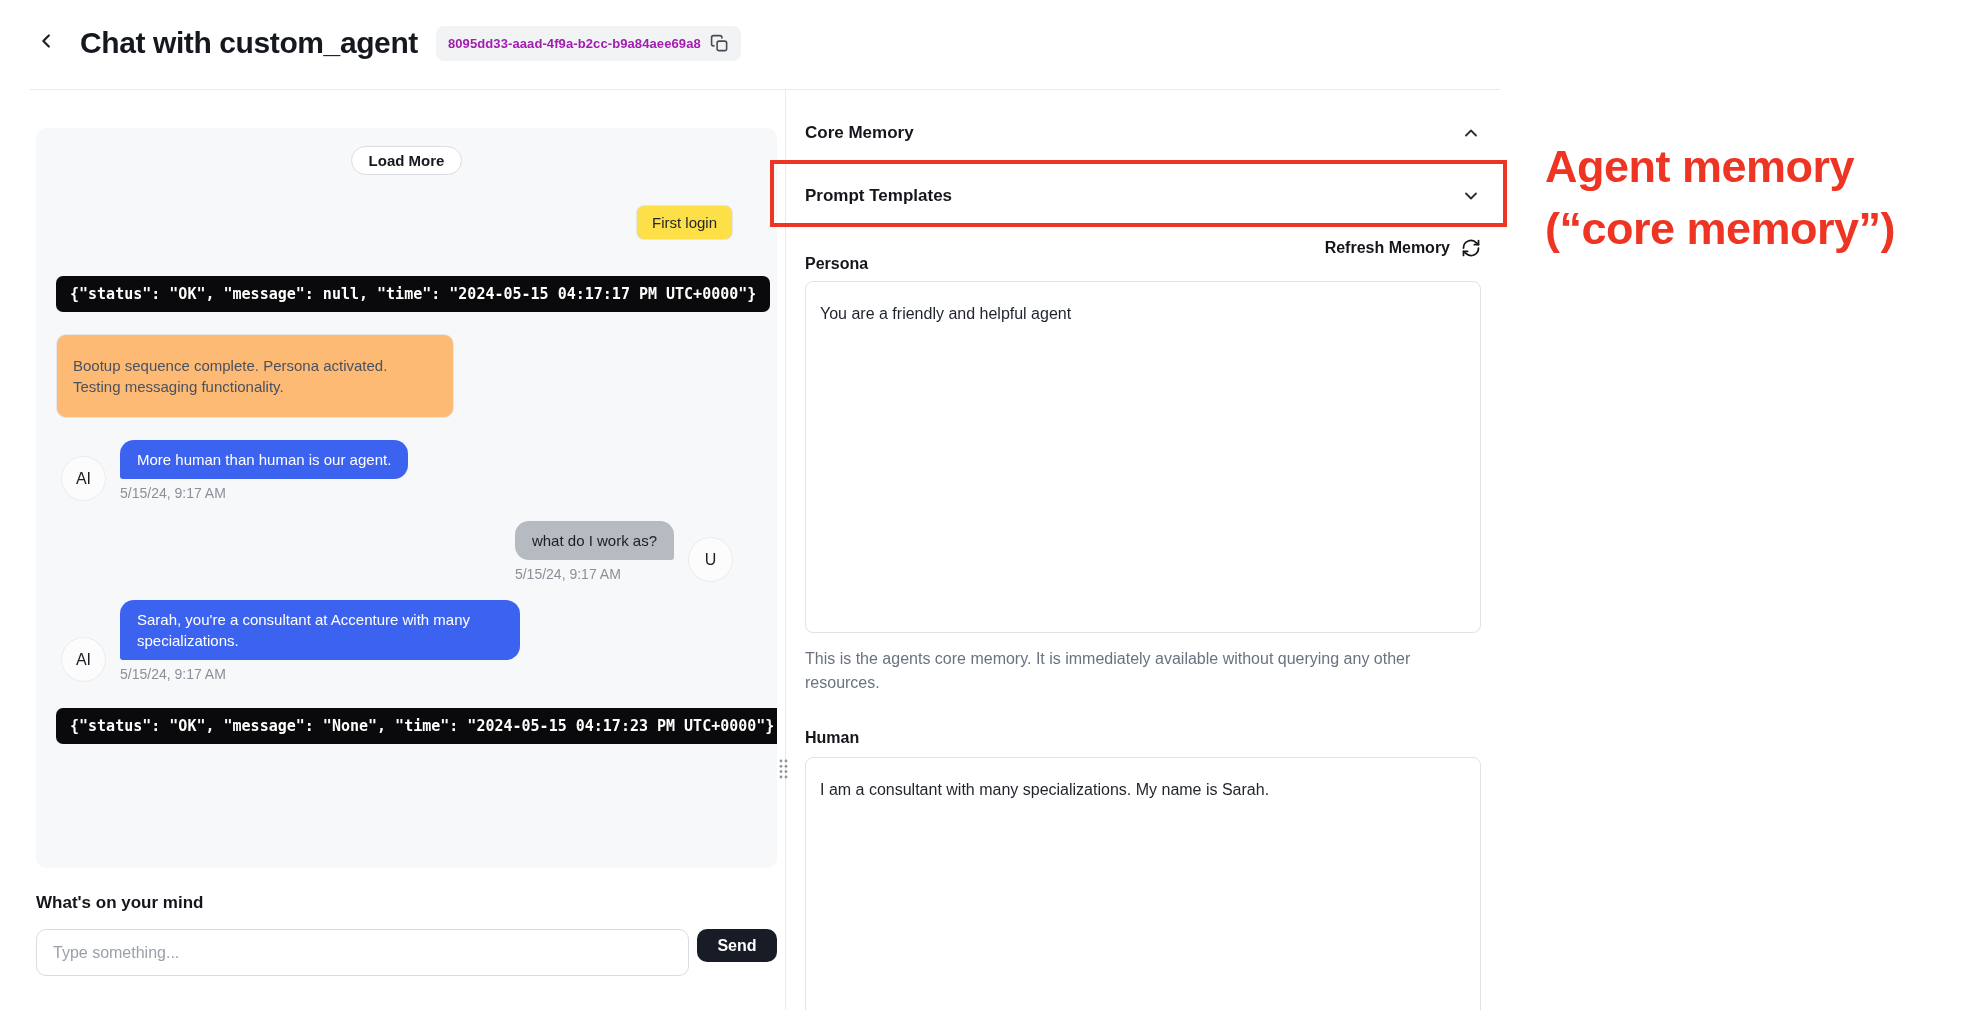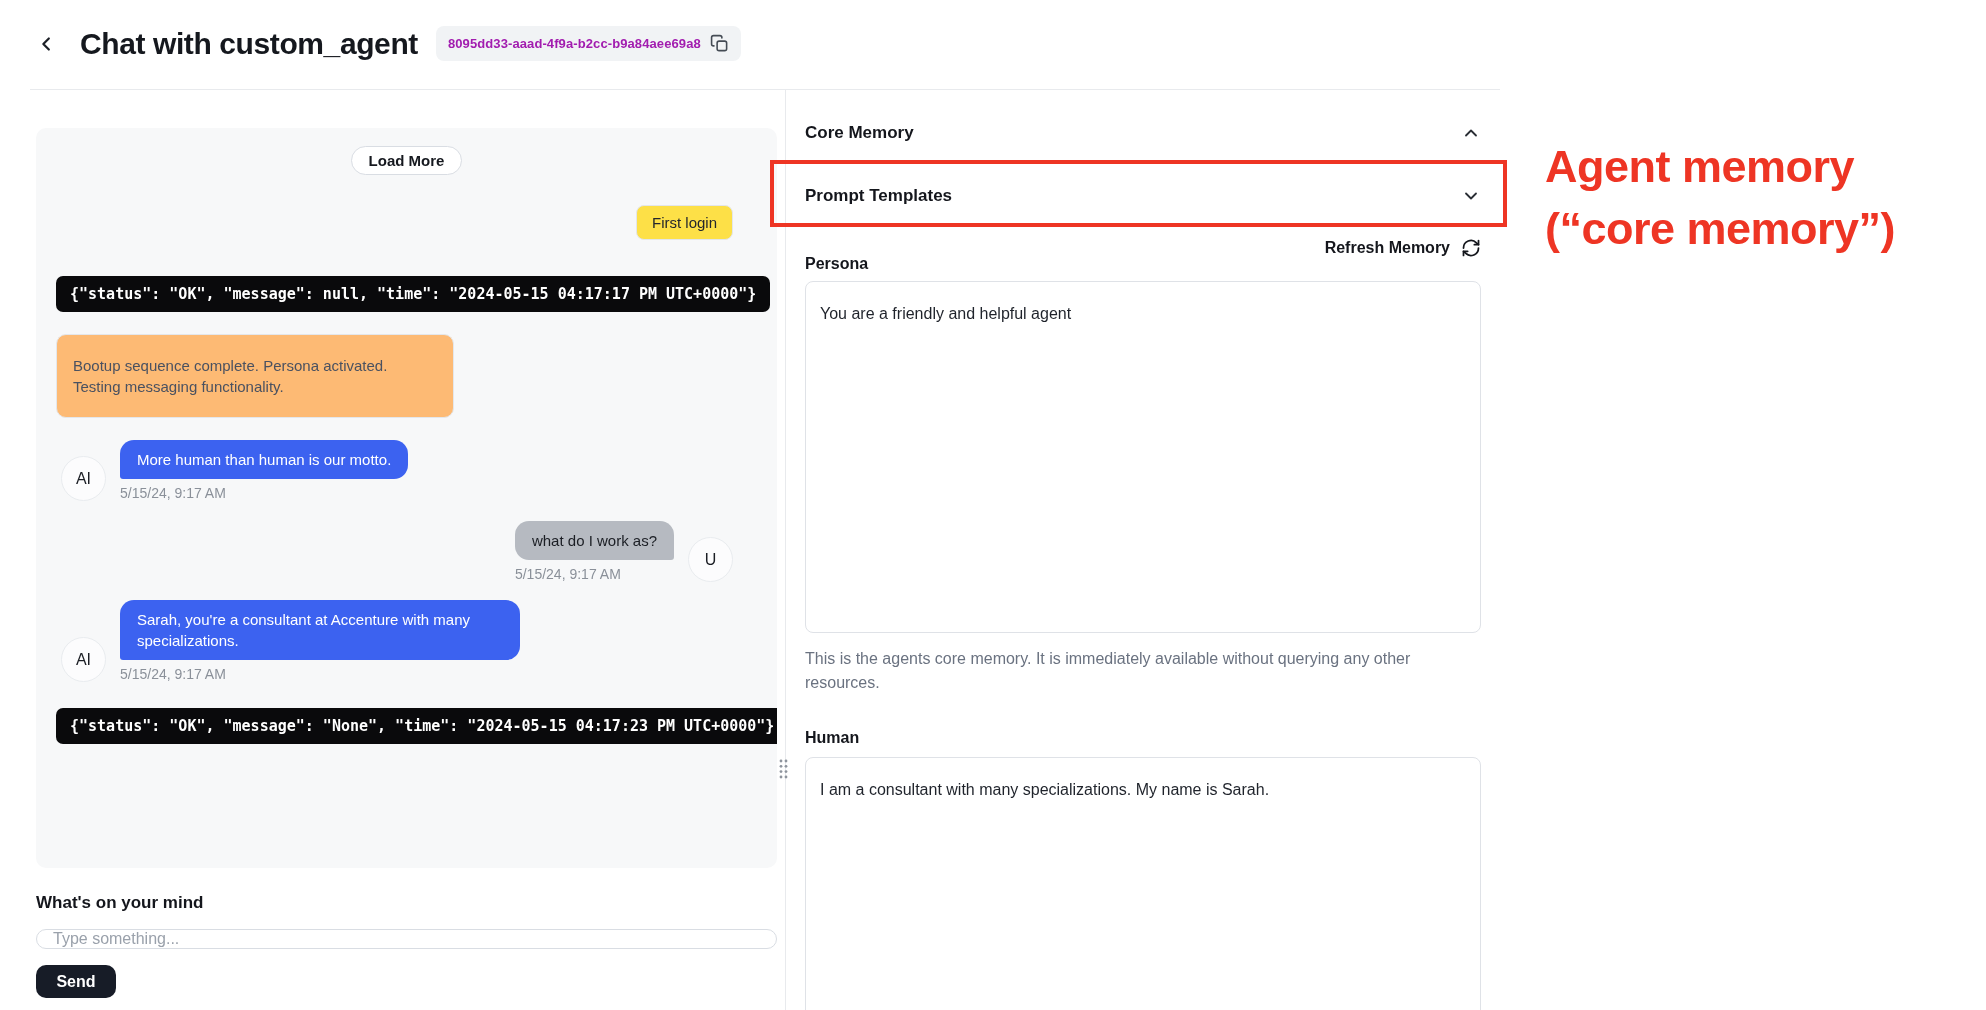--- a/index.html
+++ b/index.html
@@ -1,21 +1,21 @@
 <!DOCTYPE html>
 <html><head>
 <meta charset="utf-8">
 <style>
   * { margin: 0; padding: 0; box-sizing: border-box; }
   html, body { width: 1986px; height: 1010px; overflow: hidden; background: #ffffff;
     font-family: "Liberation Sans", sans-serif; color: #15181e; }
   .page { position: relative; width: 1986px; height: 1010px; }
 
   
-  .header { position: absolute; left: 32px; top: 26px; display: flex; align-items: center; gap: 18px; }
+  .header { position: absolute; left: 32px; top: 26px; display: flex; align-items: flex-start; gap: 18px; }
   .back-btn { width: 30px; height: 30px; display: flex; align-items: center; justify-content: center;
     background: none; border: none; cursor: pointer; }
   .page-title { font-size: 30px; font-weight: 700; letter-spacing: -0.4px; color: #15181e; }
   .agent-id-pill { display: flex; align-items: center; gap: 9px; background: #f1f3f5;
     border-radius: 8px; padding: 8px 12px; }
   .agent-id-text { font-size: 13px; font-weight: 700; color: #a21caf; letter-spacing: 0.1px; }
   .copy-btn { background: none; border: none; cursor: pointer; display: flex; padding: 0; }
   .header-divider { position: absolute; left: 30px; top: 89px; width: 1470px; height: 1px; background: #e8eaed; }
 
   
@@ -48,21 +48,21 @@
   .msg-col { display: flex; flex-direction: column; }
   .msg-col.right { align-items: flex-start; }
   .bubble { width: fit-content; max-width: 400px; font-size: 15px; line-height: 1.4; padding: 9px 17px; }
   .bubble.blue { background: #3c62f0; color: #ffffff; border-radius: 14px 14px 14px 3px; }
   .bubble.gray { background: #b6bac1; color: #1b1e24; border-radius: 14px 14px 3px 14px; }
   .timestamp { margin-top: 6px; font-size: 14px; color: #8a9099; }
 
   
   .composer { position: absolute; left: 36px; top: 893px; width: 741px; }
   .composer-label { font-size: 17px; font-weight: 700; color: #14161c; }
-  .composer-row { margin-top: 16px; display: flex; gap: 16px; flex-direction: column; }
+  .composer-row { margin-top: 16px; display: flex; gap: 8px; }
   .composer-input { flex: 1; height: 47px; border: 1px solid #d9dde3; border-radius: 10px;
     padding: 0 16px; font-size: 16px; color: #1f232b; outline: none; background: #ffffff;
     font-family: "Liberation Sans", sans-serif; }
   .composer-input::placeholder { color: #9aa1ab; }
   .send-btn { width: 80px; height: 33px; background: #171c27; color: #ffffff; border: none;
     border-radius: 10px; font-size: 16px; font-weight: 700; cursor: pointer;
     font-family: "Liberation Sans", sans-serif; }
 
   
   .memory-panel { position: absolute; left: 805px; top: 100px; width: 676px; }
@@ -129,21 +129,21 @@
       <div class="first-login-badge">First login</div>
     </div>
 
     <div class="msg-code">{"status": "OK", "message": null, "time": "2024-05-15 04:17:17 PM UTC+0000"}</div>
 
     <div class="msg-system">Bootup sequence complete. Persona activated. Testing messaging functionality.</div>
 
     <div class="msg-row agent">
       <div class="avatar">AI</div>
       <div class="msg-col right">
-        <div class="bubble blue">More human than human is our motto.</div>
+        <div class="bubble blue">More human than human is our agent.</div>
         <div class="timestamp">5/15/24, 9:17 AM</div>
       </div>
     </div>
 
     <div class="msg-row user">
       <div class="msg-col" style="align-items:flex-start;">
         <div class="bubble gray">what do I work as?</div>
         <div class="timestamp">5/15/24, 9:17 AM</div>
       </div>
       <div class="avatar">U</div>

